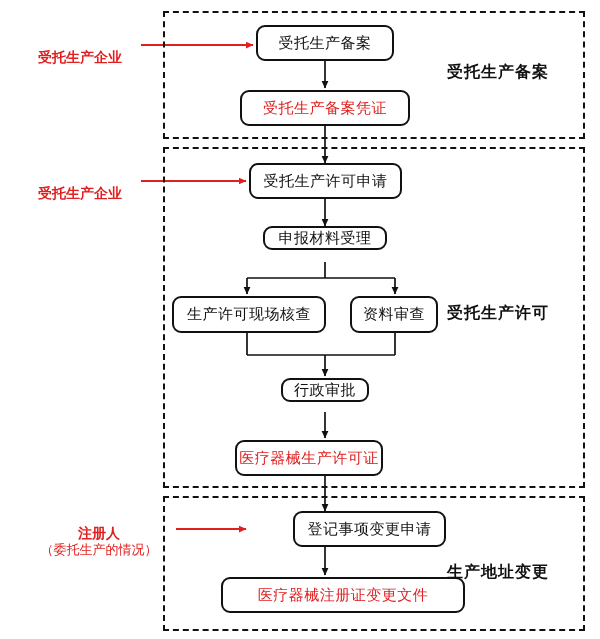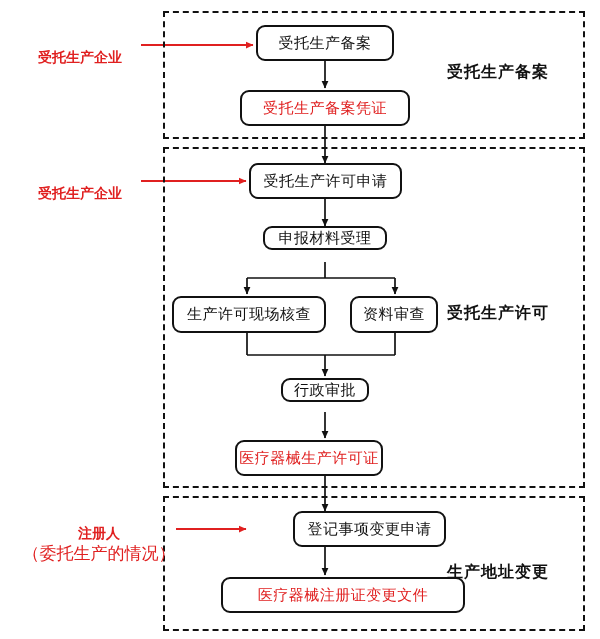--- a/index.html
+++ b/index.html
@@ -69,21 +69,21 @@
     font-size: 14px;
     color: #e02020;
     text-align: center;
     white-space: nowrap;
     line-height: 1.3;
     margin-top: 12px;
   }
   .actor-label .sub {
     display: block;
     font-weight: normal;
-    font-size: 17px;
+    font-size: 13px;
   }
 </style>
 </head>
 <body>
 
 <div id="canvas">
 
   <svg id="wires" viewBox="0 0 600 639" xmlns="http://www.w3.org/2000/svg">
     <defs>
       <marker id="arrowBlack" markerWidth="9" markerHeight="9" refX="7.5" refY="3.6" orient="auto" markerUnits="userSpaceOnUse">

